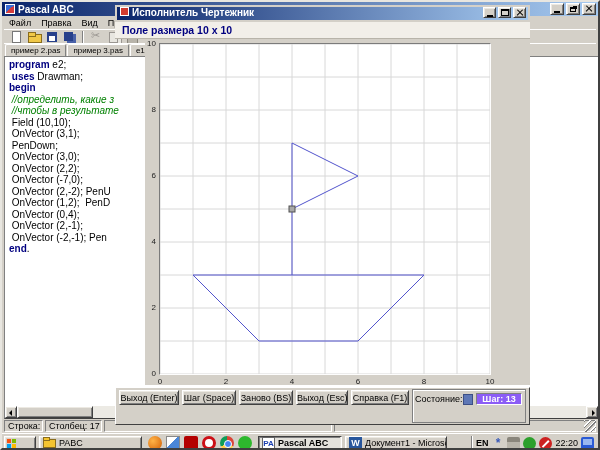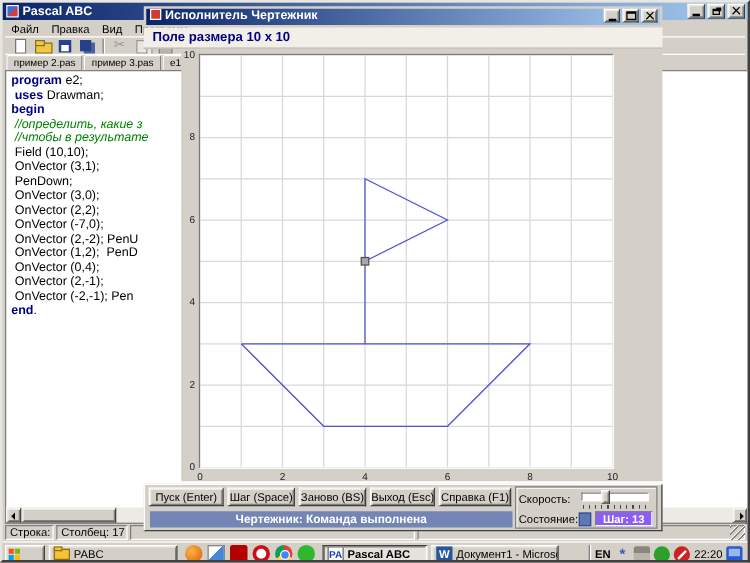--- a/index.html
+++ b/index.html
@@ -261,36 +261,27 @@
         <span class="xlab" style="left: 76px;">2</span>
         <span class="xlab" style="left: 142px;">4</span>
         <span class="xlab" style="left: 208px;">6</span>
         <span class="xlab" style="left: 274px;">8</span>
         <span class="xlab" style="left: 340px;">10</span>
       </div>
   </div>
 
   <div class="dw-panel">
     <div class="dw-btnrow" id="dw-buttons">
-        <span class="dw-btn btn3d" style="width: 60px;">Пуск (Enter)</span>
+        <span class="dw-btn btn3d" style="width: 60px;">Выход (Enter)</span>
         <span class="dw-btn btn3d" style="width: 54px;">Шаг (Space)</span>
         <span class="dw-btn btn3d" style="width: 54px;">Заново (BS)</span>
         <span class="dw-btn btn3d" style="width: 52px;">Выход (Esc)</span>
         <span class="dw-btn btn3d" style="width: 58px;">Справка (F1)</span>
       </div>
-    <div class="dw-status">Чертежник: Команда выполнена</div>
     <div class="dw-group">
-      <div class="dw-grow">
-        <span class="dw-lbl">Скорость:</span>
-        <span class="slider">
-          <span class="track"></span>
-          <span class="thumb btn3d"></span>
-          <span class="ticks"></span>
-        </span>
-      </div>
       <div class="dw-grow">
         <span class="dw-lbl">Состояние:</span>
         <span class="state-ind"></span>
         <span class="step-badge">Шаг: 13</span>
       </div>
     </div>
   </div>
 
   <div class="taskbar">
     <div class="startbtn btn3d">

